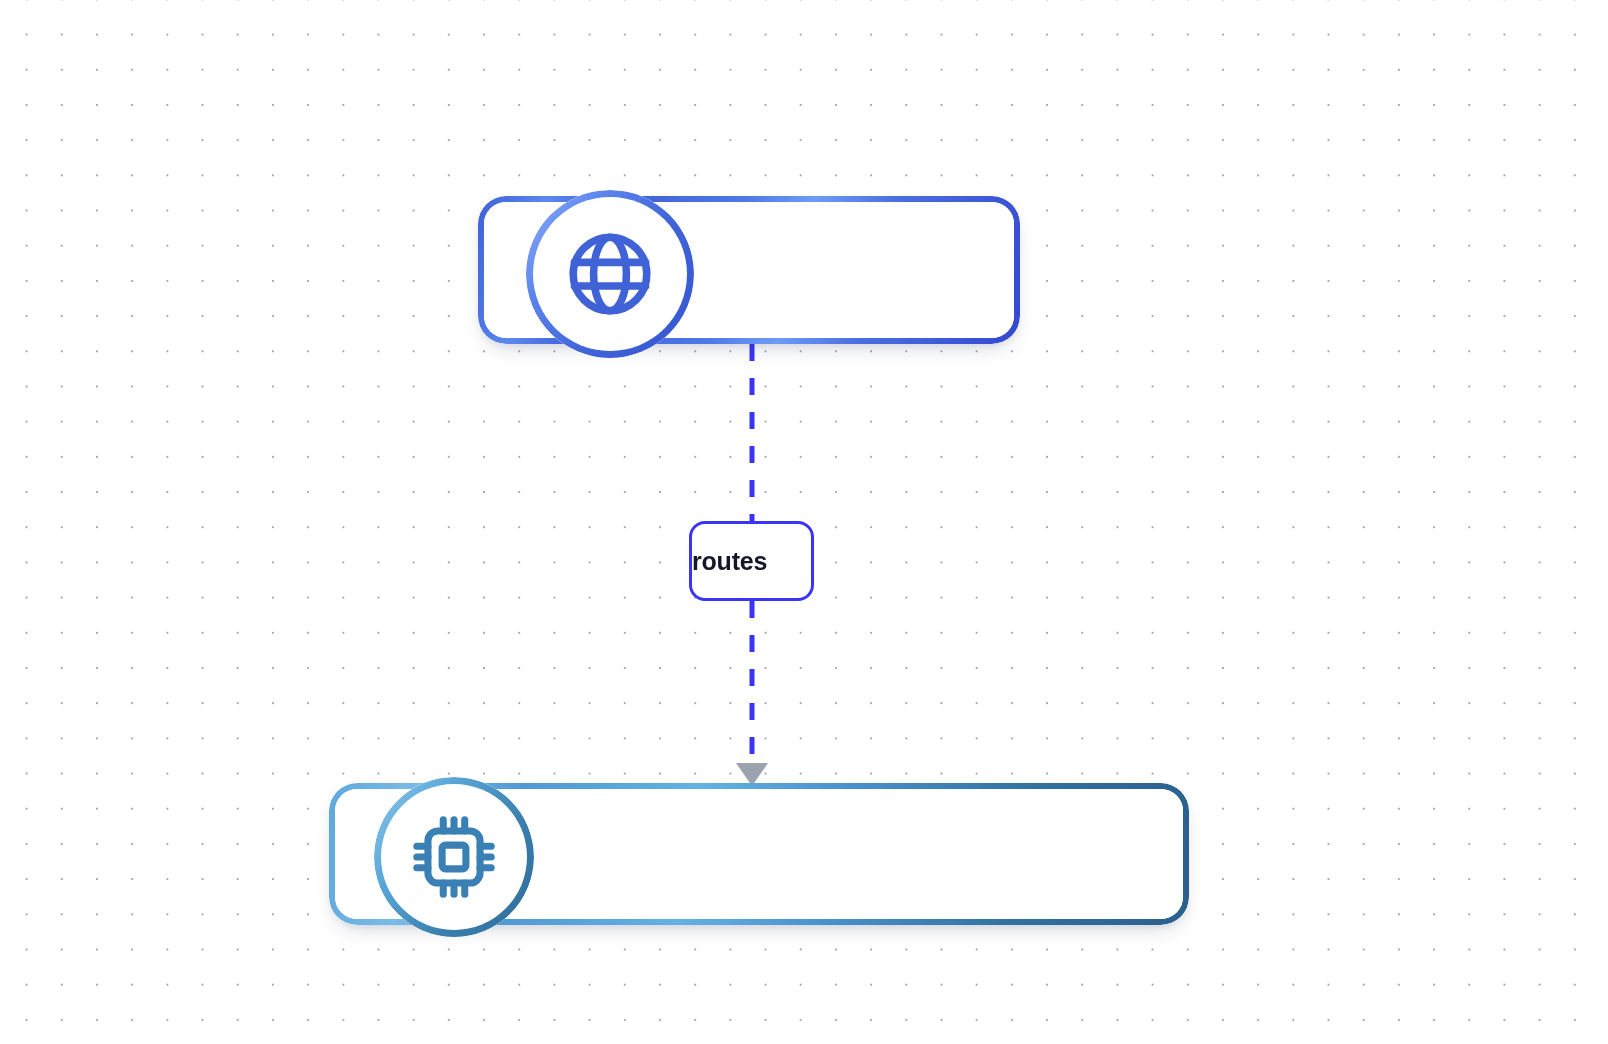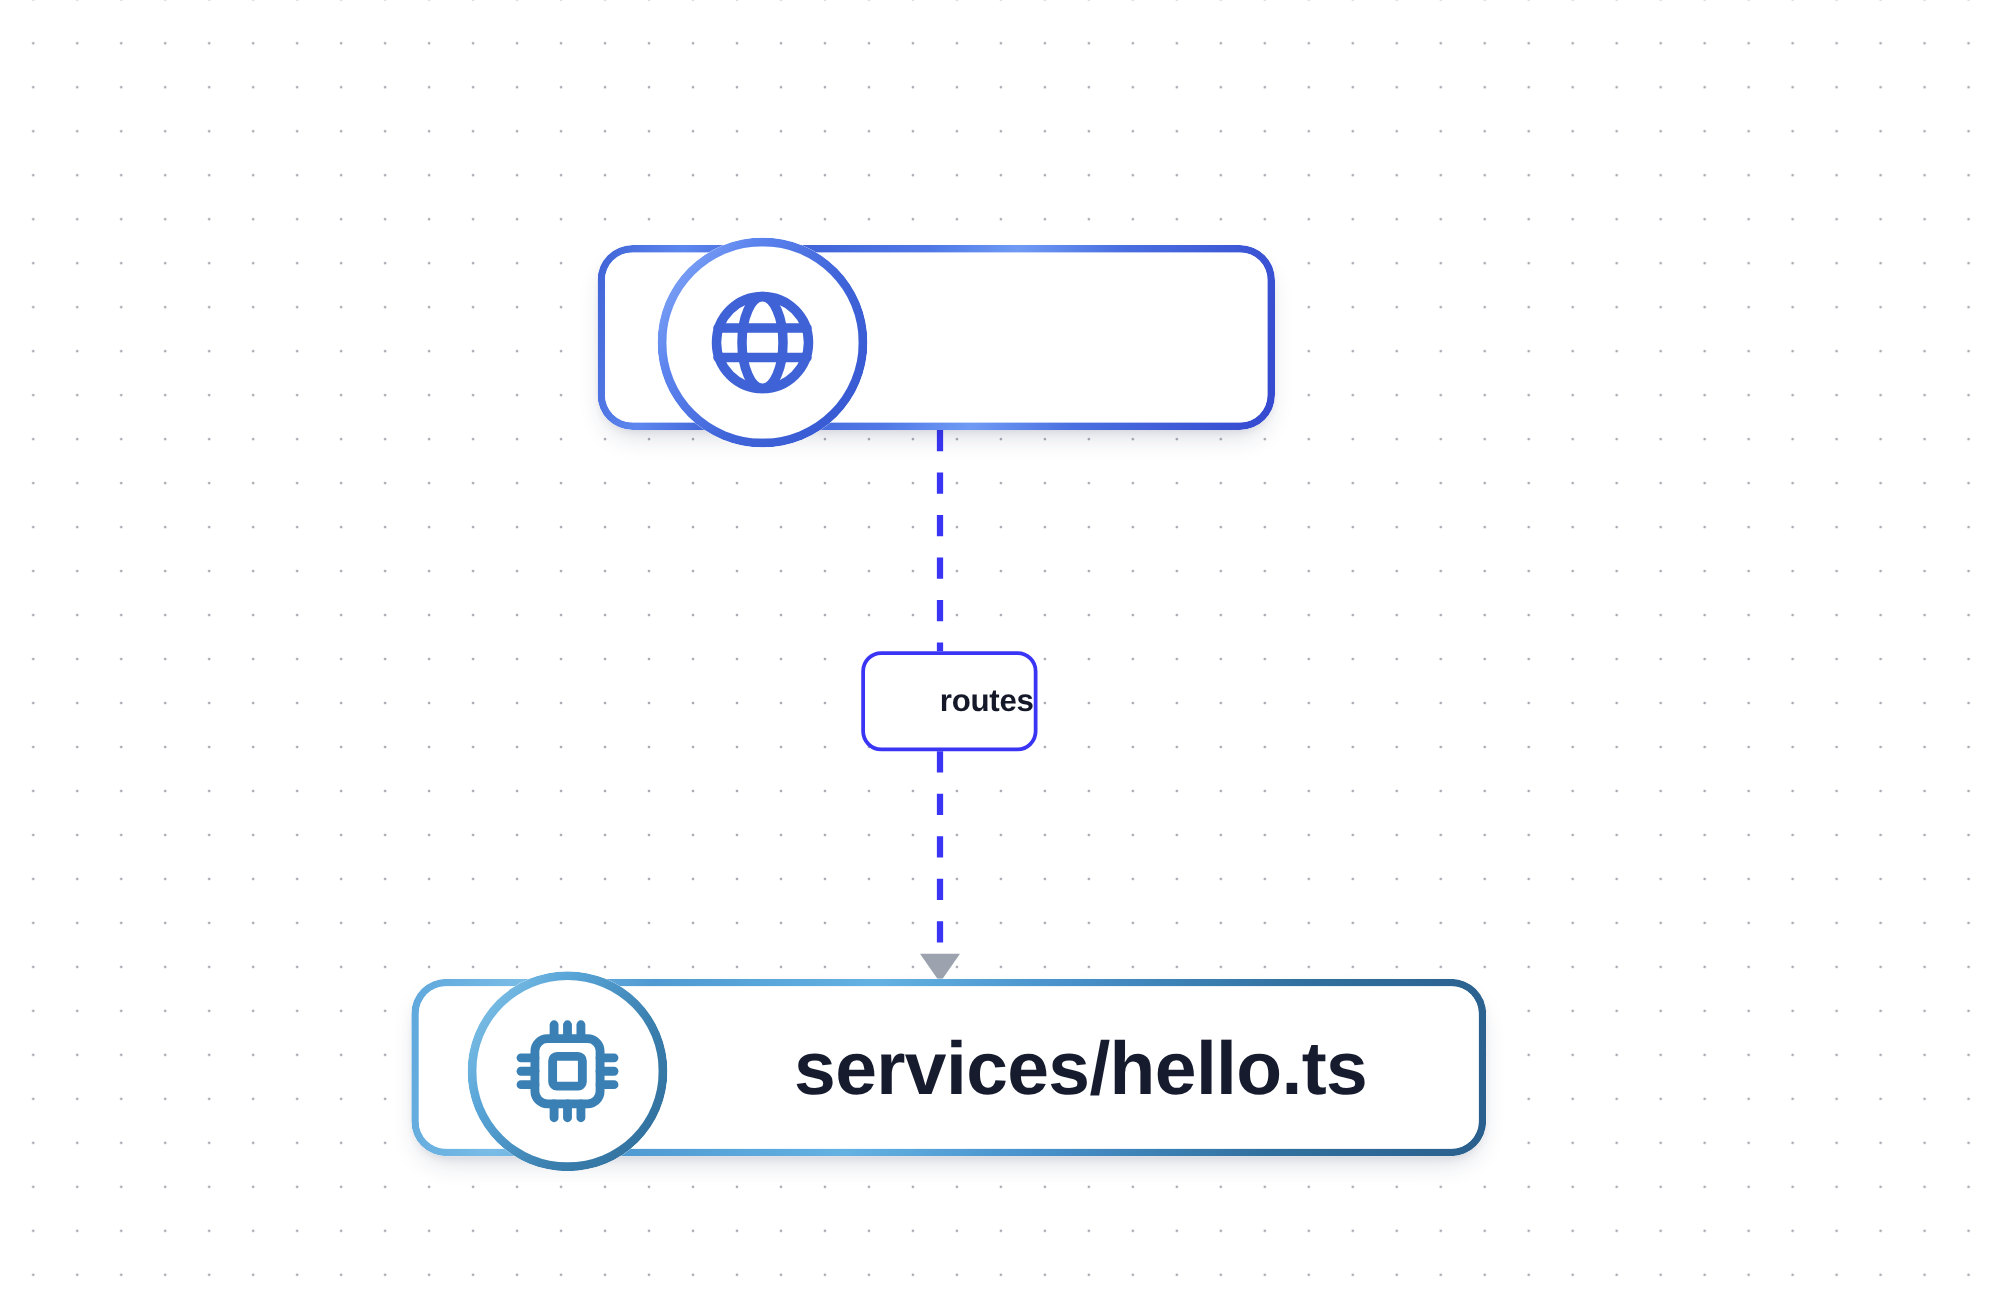--- a/index.html
+++ b/index.html
@@ -140,28 +140,28 @@
     left: 540px; top: 783px;
     width: 649px; height: 142px;
     display: flex; align-items: center; justify-content: center;
     font-size: 60px;
   }
 
   
   #edge-label {
     position: absolute;
     left: 689px; top: 521px;
-    width: 141px; height: 80px;
+    width: 125px; height: 80px;
     box-sizing: border-box;
     border: 3px solid #3a35f5;
     border-radius: 16px;
     background: #ffffff;
     display: flex;
     align-items: center;
-    justify-content: flex-end;
+    justify-content: flex-start;
     z-index: 5;
   }
   #edge-label .edge-label-text {
     color: #141828;
     font-size: 25px;
     font-weight: 700;
     letter-spacing: -0.2px;
   }
 </style>
 </head>
@@ -211,15 +211,14 @@
       <line x1="14.8" y1="18.8" x2="14.8" y2="21.7"></line>
       <line x1="2.3" y1="9.2" x2="5.2" y2="9.2"></line>
       <line x1="2.3" y1="12" x2="5.2" y2="12"></line>
       <line x1="2.3" y1="14.8" x2="5.2" y2="14.8"></line>
       <line x1="18.8" y1="9.2" x2="21.7" y2="9.2"></line>
       <line x1="18.8" y1="12" x2="21.7" y2="12"></line>
       <line x1="18.8" y1="14.8" x2="21.7" y2="14.8"></line>
     </svg>
   </div>
 
-  <div class="node-label" id="label-service">services/hello.ts</div>
 
 </div>
 
 </body></html>

